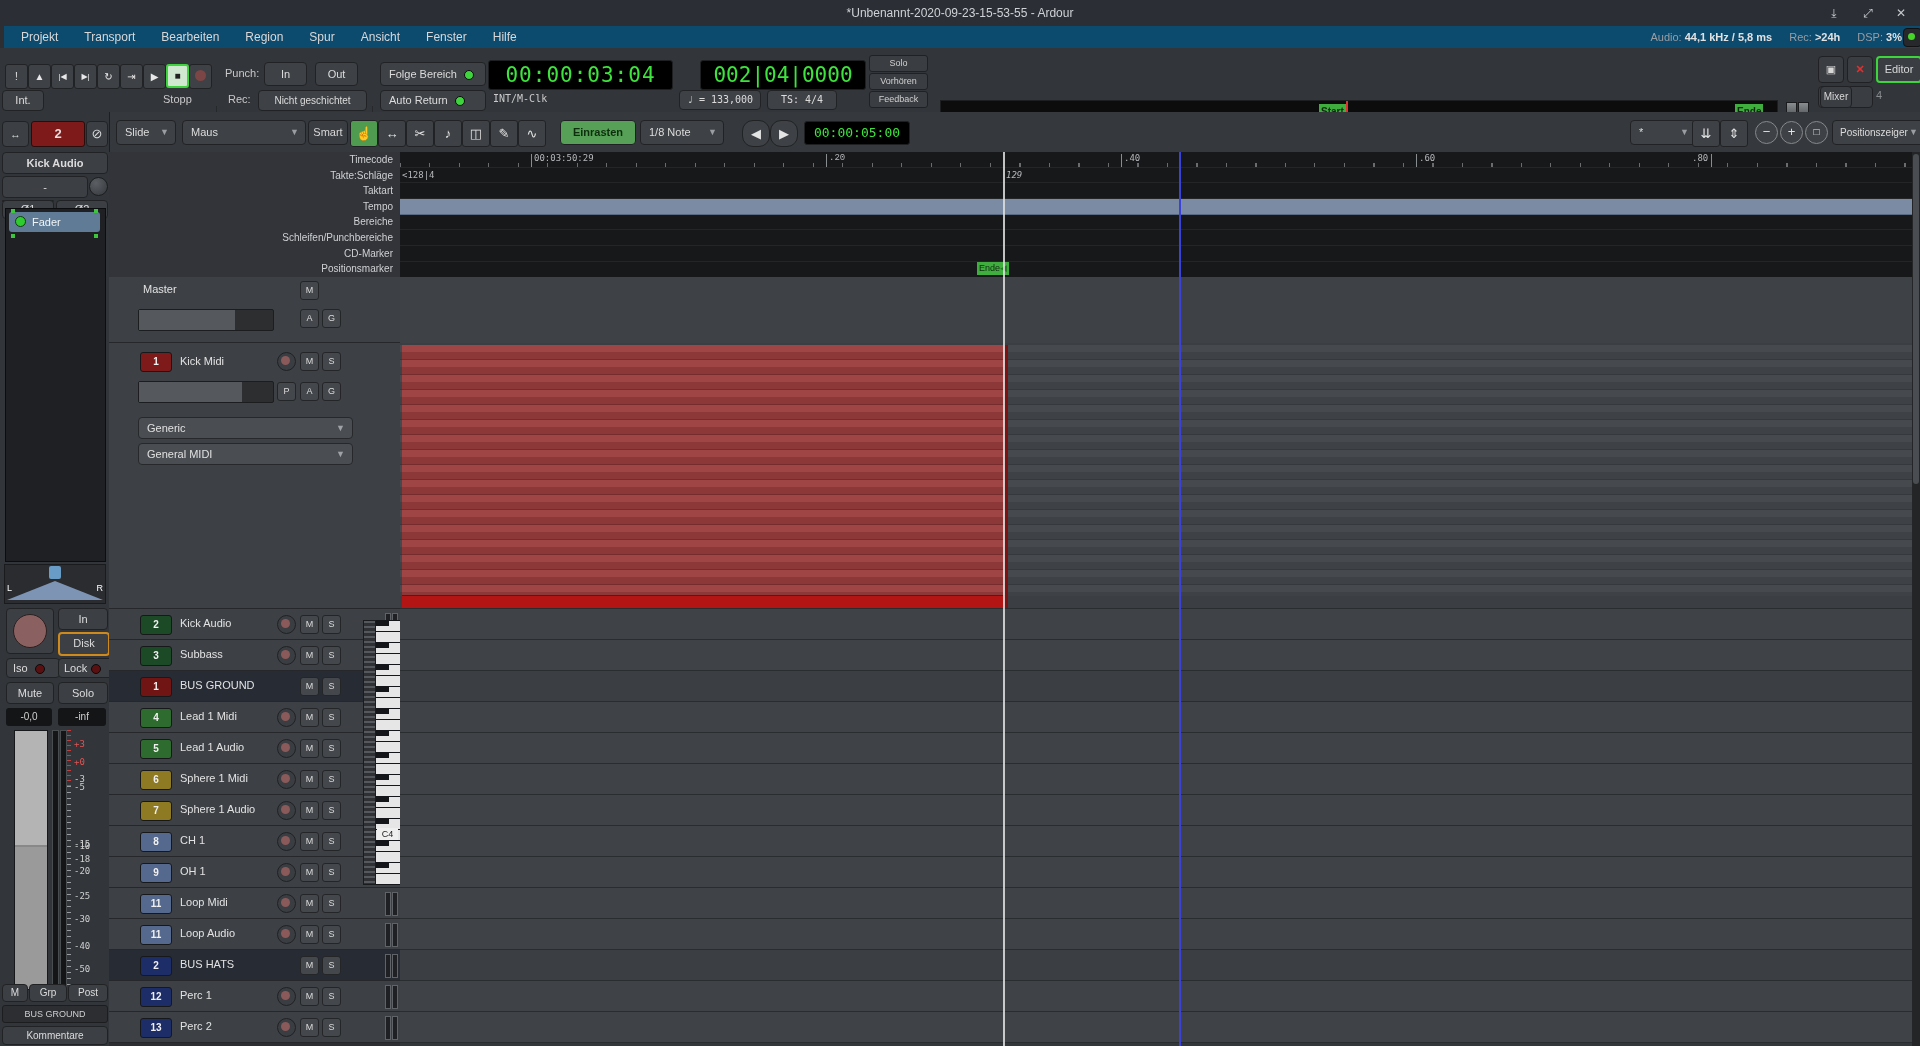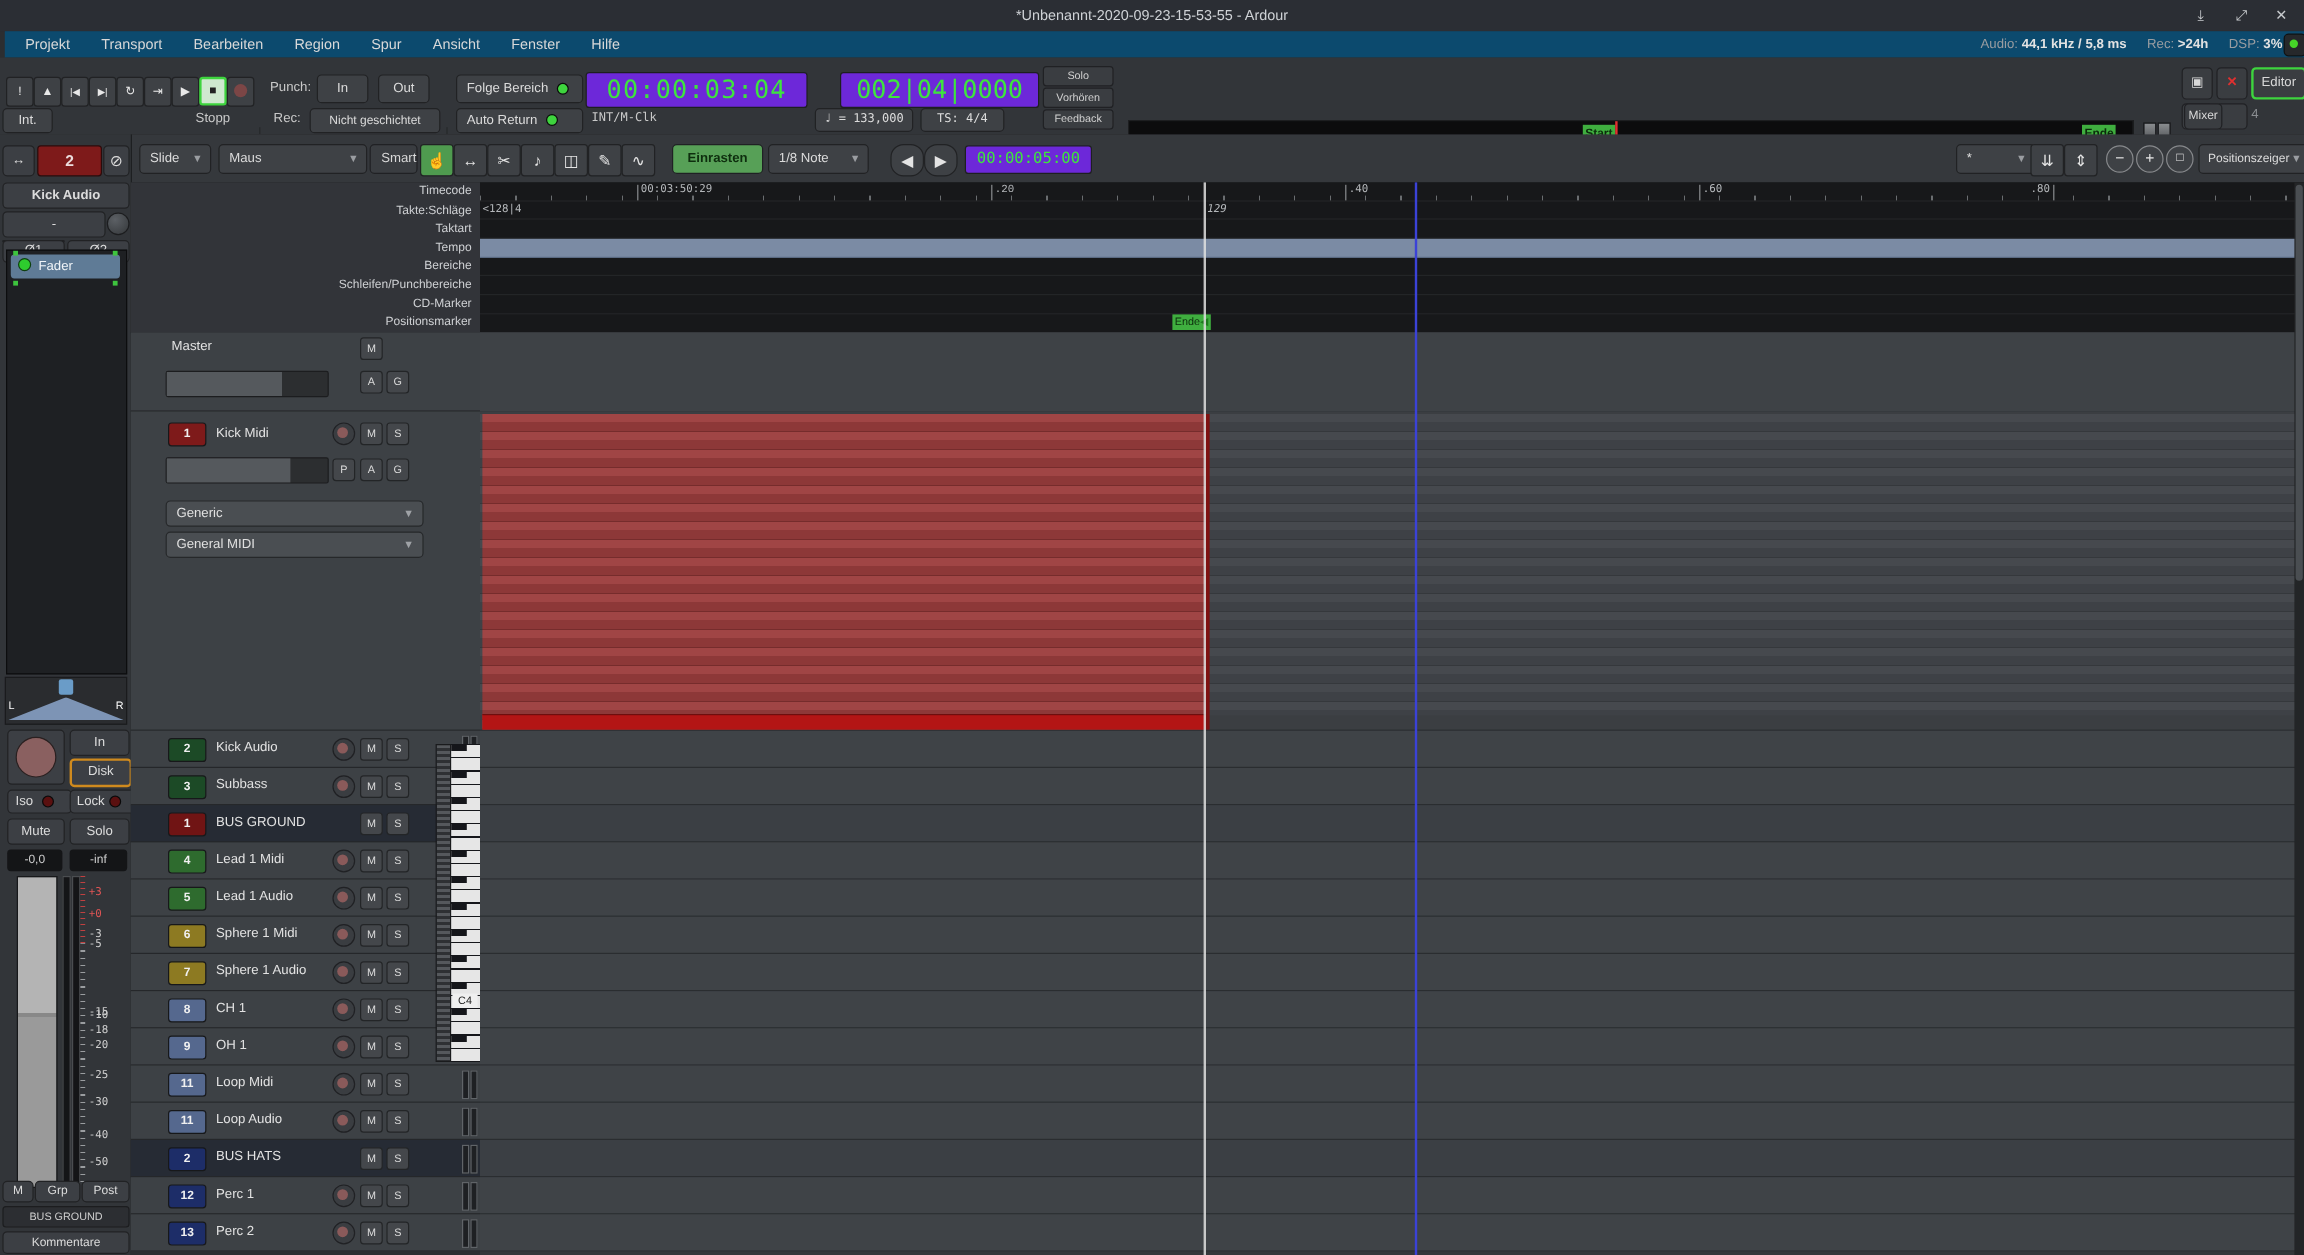--- a/index.html
+++ b/index.html
@@ -25,21 +25,21 @@
   #transport{left:0;top:48px;width:1920px;height:64px;background:#323539;border-bottom:1px solid #222;}
   .tbtn{top:16px;width:21px;height:23px;background:#3e4145;border:1px solid #212224;border-radius:3px;
         color:#e8e8e8;font-size:10px;text-align:center;line-height:23px;cursor:pointer;}
   .tbtn.stop{background:#cfe8cf;border:2px solid #3ed43e;color:#222;line-height:20px;width:19px;height:20px;}
   .tbtn.rec span{display:inline-block;width:11px;height:11px;border-radius:50%;background:#7c4646;margin-top:5px;}
   .tlabel{font-size:11px;color:#c9c9c9;}
   .pbtn{background:#3e4145;border:1px solid #212224;border-radius:4px;font-size:11px;color:#dcdcdc;
         text-align:center;cursor:pointer;}
   .led{display:inline-block;width:8px;height:8px;border-radius:50%;background:#121212;border:1px solid #0a0a0a;vertical-align:middle;margin-left:7px;}
   .led.on{background:#3ed43e;}
-  .clock{background:#6d28d9;border:1px solid #1e1f21;border-radius:3px;color:#3ee43e;text-align:center;}
+  .clock{background:#000000;border:1px solid #1e1f21;border-radius:3px;color:#3ee43e;text-align:center;}
   .vdiv{width:1px;background:#26282a;top:58px;height:44px;}
   .minibtn{background:#3a3d41;border:1px solid #202124;border-radius:3px;color:#d0d0d0;font-size:9px;text-align:center;cursor:pointer;}
   #minitl{left:940px;top:52px;width:836px;height:58px;background:#0c0c0d;border:1px solid #1d1e20;}
   .mtick{position:absolute;top:44px;width:80px;margin-left:-40px;text-align:center;font-size:9px;color:#8f9296;font-family:"DejaVu Sans Mono",monospace;}
   .marker{position:absolute;height:16px;background:#3fae3f;color:#0c2c0c;font-size:10px;line-height:16px;padding:0 2px;font-weight:bold;}
   #shuttle{left:48px;top:92px;width:106px;height:15px;background:#2a2c2f;border:1px solid #1b1c1e;border-radius:7px;}
   #shuttle i{position:absolute;left:24px;top:1px;width:18px;height:11px;background:#55585c;border-radius:5px;}
   .meterbar{top:54px;width:9px;height:52px;background:linear-gradient(#8a8d90,#4a4d50 30%,#27292b);border:1px solid #1a1b1d;}
   .ebtn{border-radius:4px;font-size:11px;text-align:center;cursor:pointer;background:#3a3d41;border:1px solid #202124;color:#d8d8d8;}
   .ebtn.active{border:2px solid #3ed43e;}
@@ -216,21 +216,21 @@
     <div class="abs ebtn" style="left:1820px;top:38px;width:30px;height:20px;line-height:20px;font-size:10px;">Mixer</div>
   </div>
 
   <div class="abs" id="toolbar">
     <div class="abs combo" style="left:116px;top:8px;width:50px;height:23px;line-height:23px;padding-left:8px;">
       <span>Slide</span><span class="arr">▼</span>
     </div>
     <div class="abs combo" style="left:182px;top:8px;width:114px;height:23px;line-height:23px;padding-left:8px;">
       <span>Maus</span><span class="arr">▼</span>
     </div>
-    <div class="abs ebtn" style="left:308px;top:8px;width:38px;height:23px;line-height:23px;text-align:right;">Smart</div>
+    <div class="abs ebtn" style="left:308px;top:8px;width:38px;height:23px;line-height:23px;">Smart</div>
     <div class="abs toolbtn green" style="left:350px;">☝</div>
     <div class="abs toolbtn" style="left:378px;">↔</div>
     <div class="abs toolbtn" style="left:406px;">✂</div>
     <div class="abs toolbtn" style="left:434px;">♪</div>
     <div class="abs toolbtn" style="left:462px;">◫</div>
     <div class="abs toolbtn" style="left:490px;">✎</div>
     <div class="abs toolbtn" style="left:518px;">∿</div>
     <div class="abs ebtn" style="left:560px;top:8px;width:74px;height:23px;line-height:23px;background:#57a057;color:#0e2e0e;font-weight:bold;">Einrasten</div>
     <div class="abs combo" style="left:640px;top:8px;width:74px;height:23px;line-height:23px;padding-left:8px;">
       <span>1/8 Note</span><span class="arr">▼</span>

